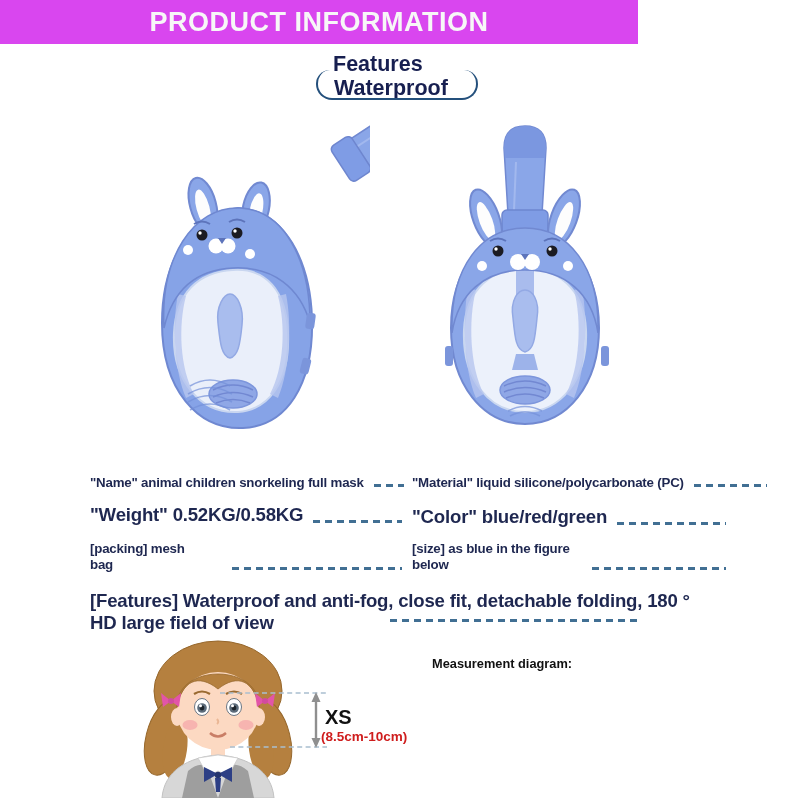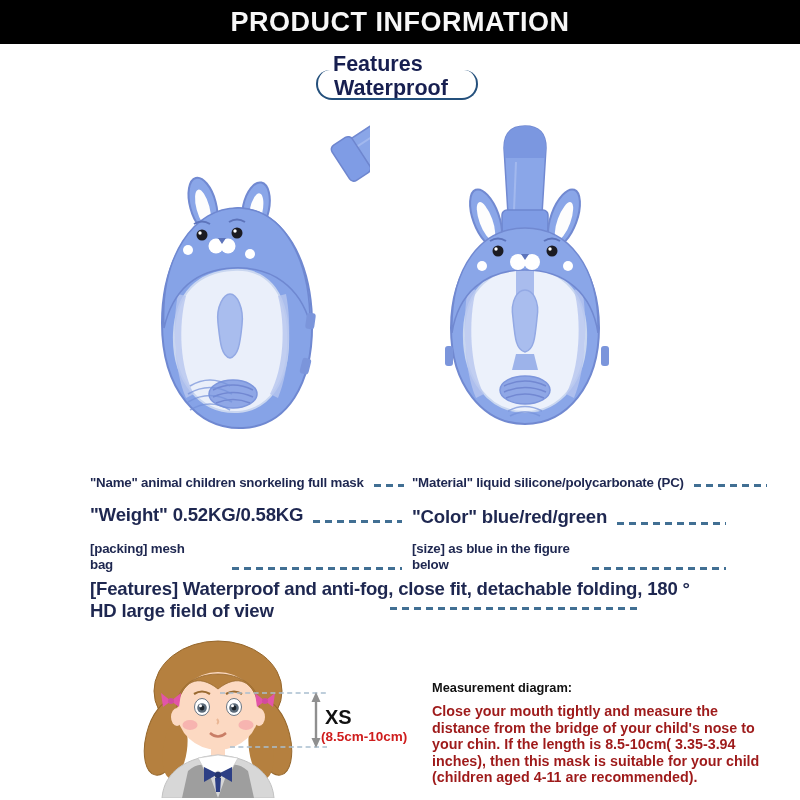--- a/index.html
+++ b/index.html
@@ -1,21 +1,21 @@
 <!DOCTYPE html>
 <html><head>
 <meta charset="utf-8">
 <style>
   * { margin:0; padding:0; box-sizing:border-box; }
   html,body { width:800px; height:800px; background:#ffffff;
     font-family:"Liberation Sans", sans-serif; position:relative; overflow:hidden; }
   .abs { position:absolute; }
 
   
-  .header { left:0; top:0; width:800px; height:44px; background:#000000;
+  .header { left:0; top:0; width:638px; height:44px; background:#d946ef;
     display:flex; align-items:center; justify-content:center;text-align:right; }
   .header-title { color:#f7f7f7; font-size:27px; font-weight:bold; letter-spacing:0.5px; }
 
   
   .badge-line1 { left:333px; top:52px; font-size:21.5px; font-weight:bold; color:#171f50; }
   .badge-line2 { left:334px; top:76px; font-size:21.5px; font-weight:bold; color:#171f50; }
   .badge-border { left:316px; top:70px; width:162px; height:30px;
     border:2px solid #24507c; border-top:none;
     border-radius:14px 14px 16px 16px; }
 
@@ -34,21 +34,21 @@
   .spec-packing  { left:90px;  top:541px; width:312px;gap:20px; }
   .spec-packing .txt-wrap { width:112px; }
   .spec-size     { left:412px; top:541px; width:314px; }
   .spec-size .txt-wrap { width:170px; }
   .spec-features { left:90px;  top:578px; width:600px; position:absolute; line-height:22px; }
   .spec-features .feat-dash { position:absolute; left:300px; top:29px; width:250px; height:3px;
     background:repeating-linear-gradient(90deg,#416f93 0 7px,transparent 7px 12px); }
 
   
   .measure-block { left:432px; top:656px; width:330px; }
-  .measure-title { font-size:12.8px; font-weight:bold; color:#111111; margin-bottom:8px;margin-top:24px; }
+  .measure-title { font-size:12.8px; font-weight:bold; color:#111111; margin-bottom:8px; }
   .measure-body  { font-size:14.3px; font-weight:bold; color:#9e1a1a; line-height:16.6px; }
 
   svg { display:block; }
 </style>
 </head>
 <body>
 
 <div class="abs header">
   <div class="header-title">PRODUCT INFORMATION</div>
 </div>
@@ -180,21 +180,21 @@
   <span class="dash"></span>
 </div>
 <div class="abs spec spec-sm spec-packing">
   <span class="txt-wrap">[packing] mesh bag</span>
   <span class="dash"></span>
 </div>
 <div class="abs spec spec-sm spec-size">
   <span class="txt-wrap">[size] as blue in the figure below</span>
   <span class="dash"></span>
 </div>
-<div class="abs spec-lg spec-features" style="color:#1e2750; font-weight:bold;">
+<div class="abs spec-lg spec-features" style="color:#1e2750; font-weight:bold;margin-top:12px;">
   <span>[Features] Waterproof and anti-fog, close fit, detachable folding, 180 ° HD large field of view</span>
   <span class="feat-dash"></span>
 </div>
 
 <svg class="abs" style="left:118px; top:633px;" width="300" height="165" viewBox="0 0 300 165" font-family="Liberation Sans, sans-serif">
 
   <ellipse cx="100" cy="58" rx="64" ry="50" fill="#b5803f" stroke="#96672c" stroke-width="1"></ellipse>
 
   <g>
     <ellipse cx="46" cy="105" rx="18" ry="38" transform="rotate(14 46 105)" fill="#b5803f" stroke="#96672c" stroke-width="1"></ellipse>
@@ -257,14 +257,13 @@
     <polygon points="198,59 193.5,69 202.5,69"></polygon>
     <polygon points="198,115 193.5,105 202.5,105"></polygon>
   </g>
 
   <text x="207" y="91" font-size="20" font-weight="bold" fill="#111111">XS</text>
   <text x="203" y="108" font-size="13.5" font-weight="bold" fill="#cf1d1d">(8.5cm-10cm)</text>
 </svg>
 
 <div class="abs measure-block">
   <div class="measure-title">Measurement diagram:</div>
-  <div class="measure-body">Close your mouth tightly and measure the distance from the bridge of your child's nose to your chin. If the length is 8.5-10cm( 3.35-3.94 inches), then this mask is suitable for your child (children aged 4-11 are recommended).</div>
 </div>
 
 </body></html>

